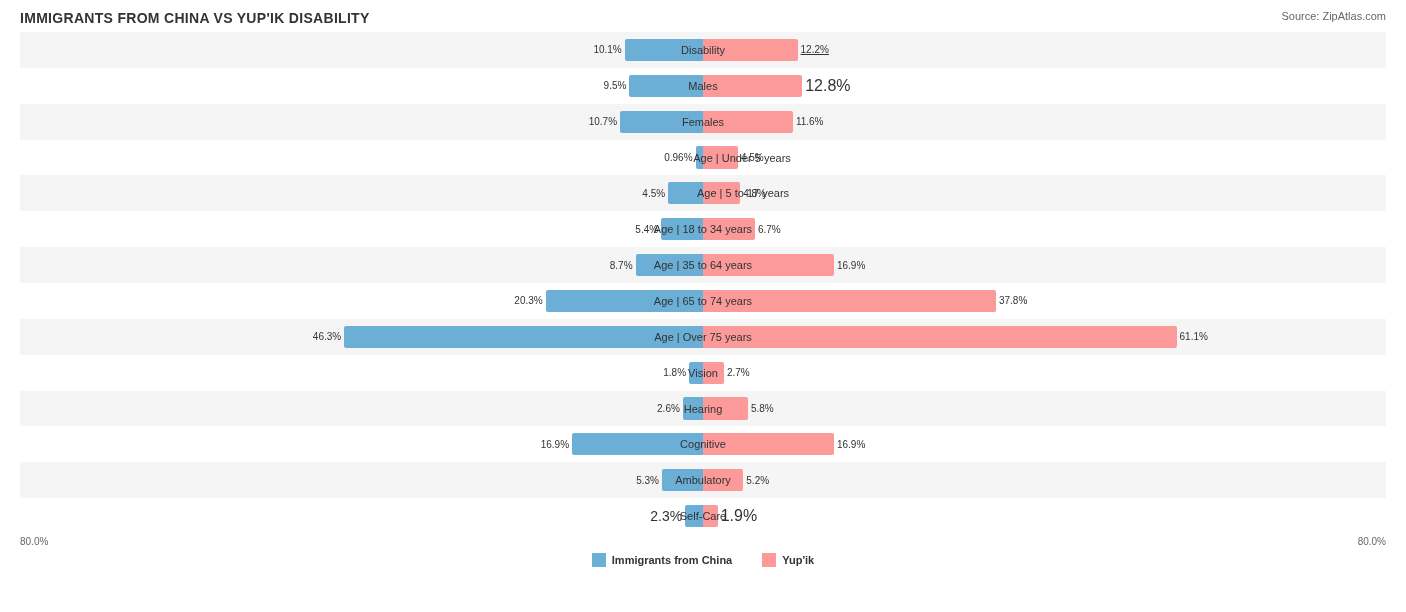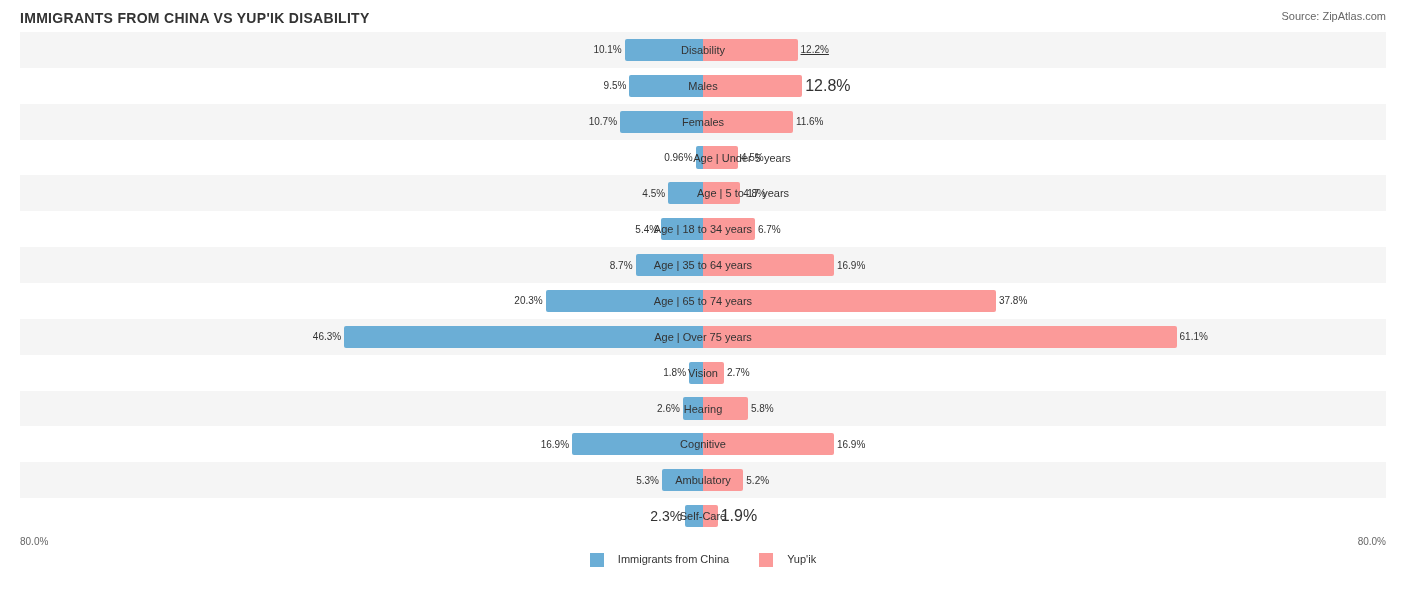--- a/index.html
+++ b/index.html
@@ -54,22 +54,23 @@
       display: flex;
       justify-content: center;
       align-items: center;
       gap: 30px;
       margin-top: 4px;
       font-size: 11px;
       color: #333;
     }
     .legend-item {
       display: flex;
-      align-items: flex-start;
-      gap: 14px;
+      align-items: center;
+      gap: 6px;
+      font-weight: bold;
     }
     .legend-swatch {
       width: 14px;
       height: 14px;
     }
     .axis-labels {
       display: flex;
       justify-content: space-between;
       font-size: 10px;
       color: #666;

